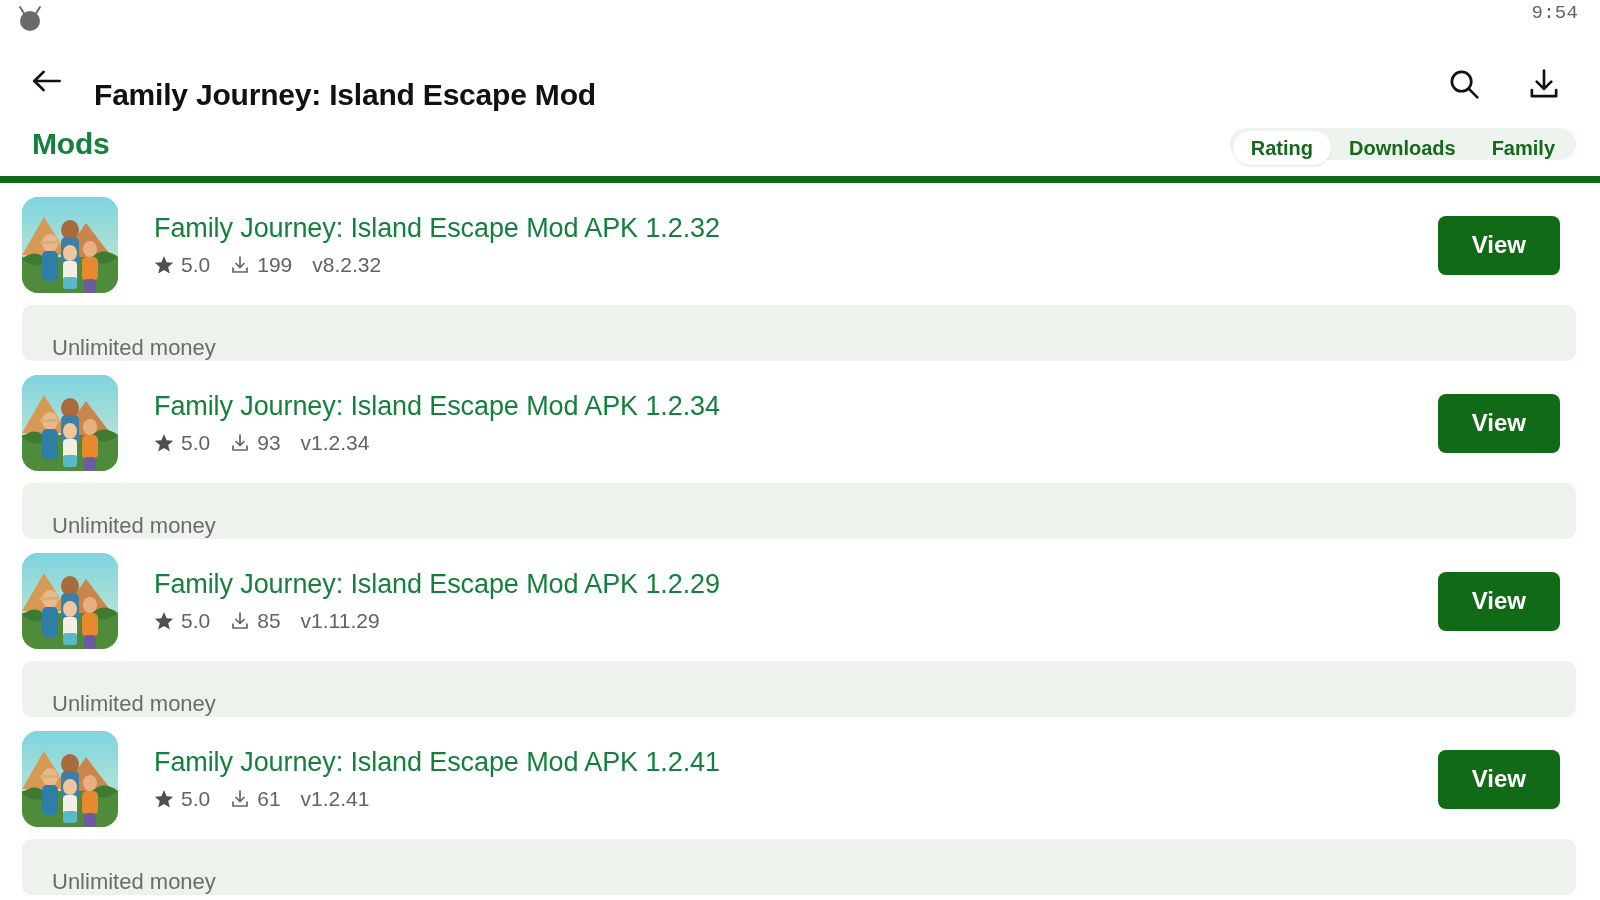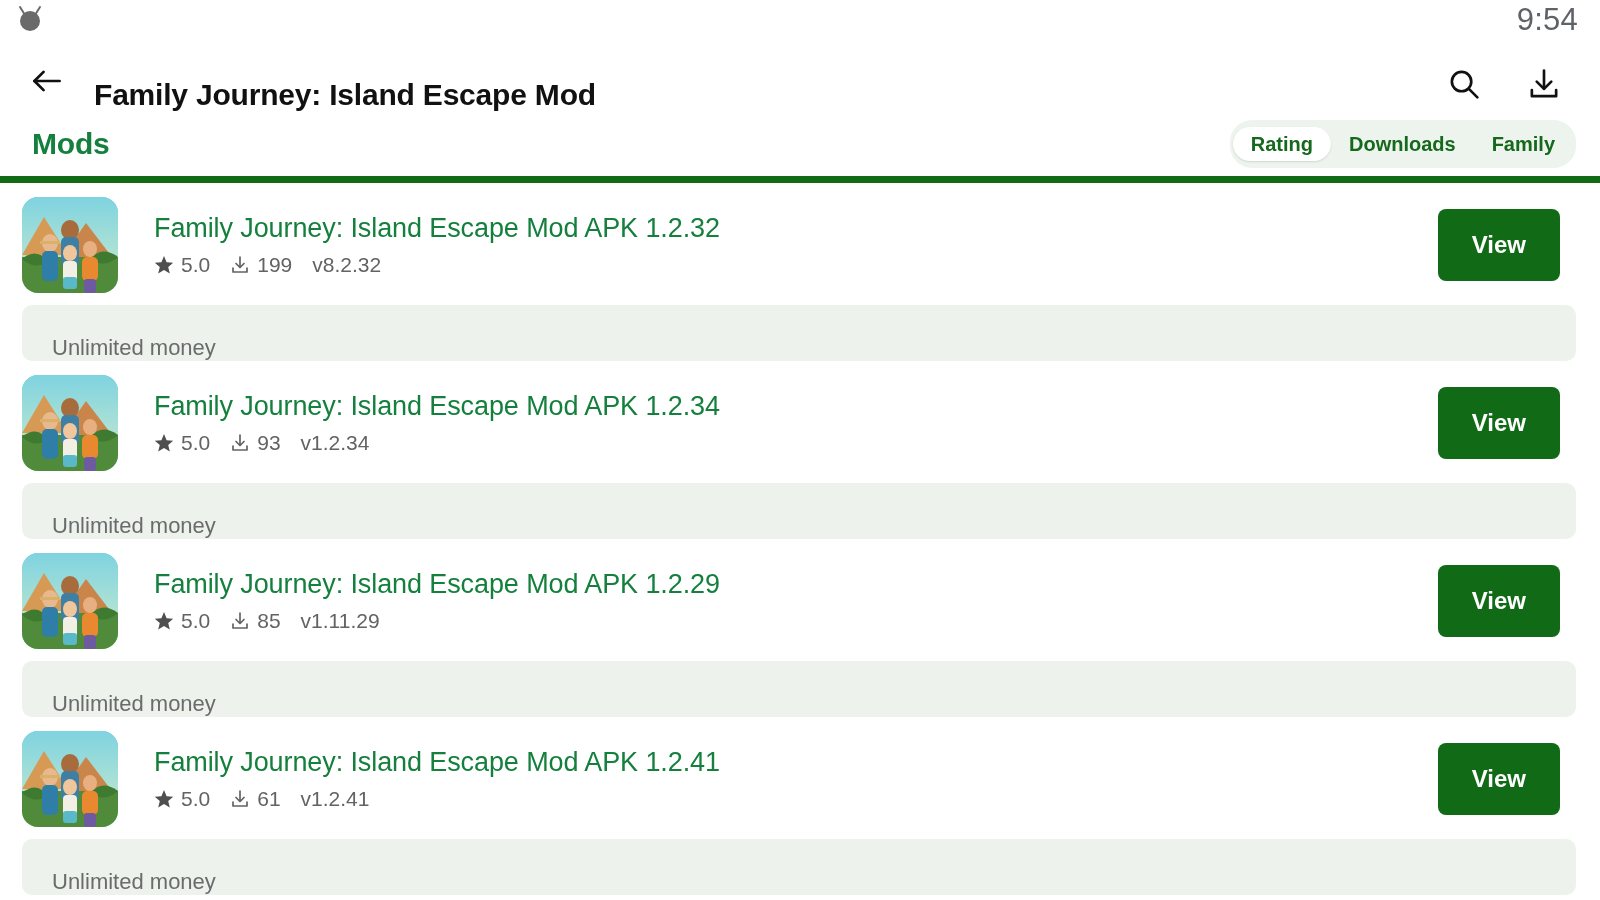--- a/index.html
+++ b/index.html
@@ -24,23 +24,24 @@
     position: absolute;
     left: 12px;
     top: 2px;
     width: 36px;
     height: 36px;
   }
   .status-clock {
     position: absolute;
     right: 22px;
     top: 2px;
-    font-size: 31px;
+    font-size: 19px;
     color: #5f6368;
     letter-spacing: 0.2px;
+    font-family: Liberation Mono, monospace;
   }
 
   
   .app-bar {
     position: relative;
     height: 72px;
     width: 100%;
     display: flex;
     align-items: flex-end;
     background: #ffffff;
@@ -91,25 +92,24 @@
   }
   .section-title {
     font-size: 30px;
     font-weight: bold;
     color: #15803d;
     letter-spacing: -0.2px;
   }
   .sort-group {
     margin-left: auto;
     display: flex;
-    align-items: center;
     background: #edf3ed;
     border-radius: 22px;
     padding: 3px;
-    height: 48px;
+    height: 32px;
   }
   .sort-tab {
     font-size: 20px;
     font-weight: bold;
     color: #15681c;
     padding: 0 18px;
     height: 34px;
     line-height: 34px;
     border-radius: 19px;
     cursor: pointer;
@@ -182,21 +182,21 @@
 
   .view-btn {
     flex: 0 0 auto;
     background: #116b16;
     color: #ffffff;
     font-size: 24px;
     font-weight: bold;
     border: none;
     border-radius: 8px;
     padding: 0 34px;
-    height: 72px;
+    height: 59px;
     line-height: 54px;
     cursor: pointer;
     margin-right: 16px;
     font-family: "Liberation Sans", sans-serif;
   }
 
   .feature-row {
     margin: 6px 24px 0 22px;
     background: #edf2ed;
     border-radius: 10px;

